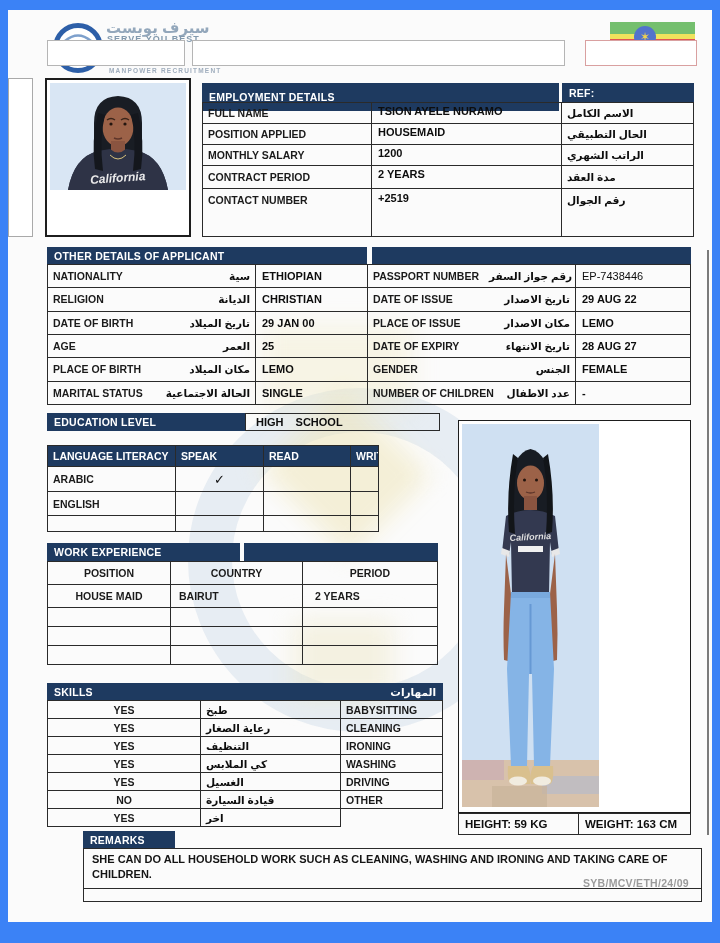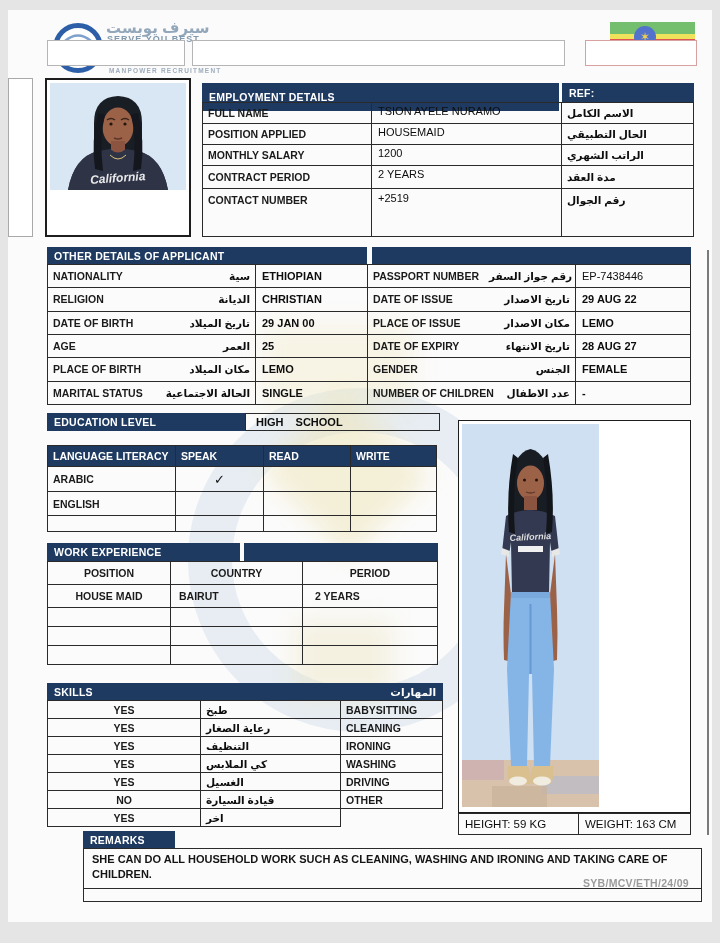--- a/index.html
+++ b/index.html
@@ -1,29 +1,29 @@
 <!DOCTYPE html>
 <html><head>
 <meta charset="utf-8">
 <style>
   html,body{margin:0;padding:0;background:#121212;}
   *{box-sizing:border-box;font-family:"Liberation Sans","DejaVu Sans",sans-serif;}
-  .stage{position:relative;width:720px;height:943px;background:#e5e5e5;overflow:hidden;}
+  .stage{position:relative;width:720px;height:943px;background:#3b82f6;overflow:hidden;}
   .page{position:absolute;left:8px;top:10px;width:704px;height:912px;background:#fbfbfb;}
   .abs{position:absolute;}
   
   .wm-ring{position:absolute;left:180px;top:378px;width:344px;height:344px;border:44px solid rgba(203,217,231,.42);border-radius:50%;pointer-events:none;}
   .wm-blob{position:absolute;pointer-events:none;filter:blur(12px);}
   
   .bar{position:absolute;background:#1e3a60;color:#ffffff;font-size:10.5px;font-weight:700;letter-spacing:.25px;display:flex;align-items:center;padding:0 7px;}
   
   .grid{position:absolute;display:grid;border-top:1.4px solid #2a2a2a;border-left:1.4px solid #2a2a2a;}
   .grid>div{border-right:1.4px solid #2a2a2a;border-bottom:1.4px solid #2a2a2a;display:flex;align-items:center;overflow:hidden;min-width:0;}
   .lbl{font-size:10.5px;font-weight:600;color:#1a1a1a;padding:0 5px;white-space:nowrap;}
-  .val{font-size:11px;font-weight:400;color:#0d0d0d;padding:0 6px;white-space:nowrap;}
+  .val{font-size:11px;font-weight:700;color:#0d0d0d;padding:0 6px;white-space:nowrap;}
   .ar{font-size:10.5px;font-weight:700;color:#0d0d0d;direction:rtl;padding:0 5px;white-space:nowrap;}
   .split{justify-content:space-between;}
   .ctr{justify-content:center;}
   .rt{justify-content:flex-end;}
   .navycell{background:#1e3a60;color:#fff;font-weight:700;font-size:10.5px;}
   .check{font-size:13px;font-weight:700;color:#111;}
   
   .redact{position:absolute;background:#ffffff;border:1px solid #b5b5b5;}
   .brand-ar{position:absolute;font-size:15px;font-weight:700;color:#93a7bb;white-space:nowrap;}
   .brand-en{position:absolute;font-size:9px;font-weight:700;color:#8299ad;letter-spacing:1px;white-space:nowrap;}
@@ -180,21 +180,21 @@
       <div class="val" style="font-weight:600;">-</div>
     </div>
 
     <div class="bar" style="left:39px;top:403px;width:198px;height:18px;">
       <span>EDUCATION LEVEL</span>
     </div>
     <div class="abs" style="left:237px;top:403px;width:195px;height:18px;border:1.4px solid #2a2a2a;background:transparent;display:flex;align-items:center;">
       <span class="val" style="word-spacing:9px;padding-left:10px;font-weight:600;">HIGH SCHOOL</span>
     </div>
 
-    <div class="grid" style="left:39px;top:435px;width:390px;height:87px;grid-template-columns:128px 88px 87px 1fr;grid-template-rows:21px 25px 24px 1fr;">
+    <div class="grid" style="left:39px;top:435px;width:332px;height:87px;grid-template-columns:128px 88px 87px 1fr;grid-template-rows:21px 25px 24px 1fr;">
       <div class="navycell" style="padding:0 5px;">LANGUAGE LITERACY</div>
       <div class="navycell" style="padding:0 5px;">SPEAK</div>
       <div class="navycell" style="padding:0 5px;">READ</div>
       <div class="navycell" style="padding:0 5px;">WRITE</div>
       <div class="lbl">ARABIC</div>
       <div class="ctr check">✓</div>
       <div></div>
       <div></div>
       <div class="lbl">ENGLISH</div>
       <div></div>

